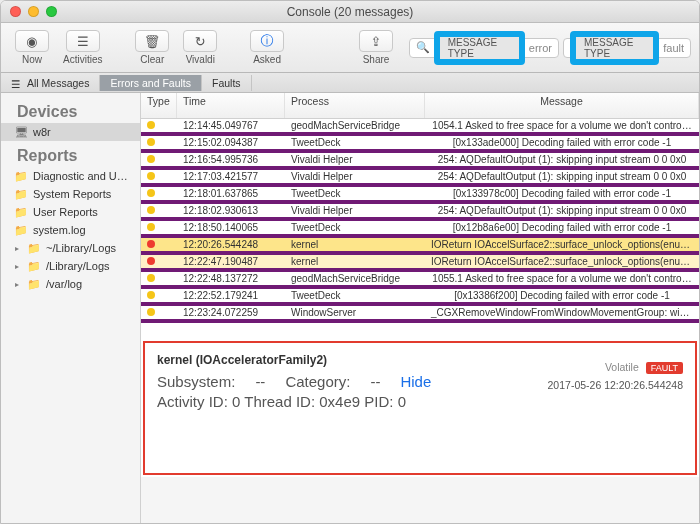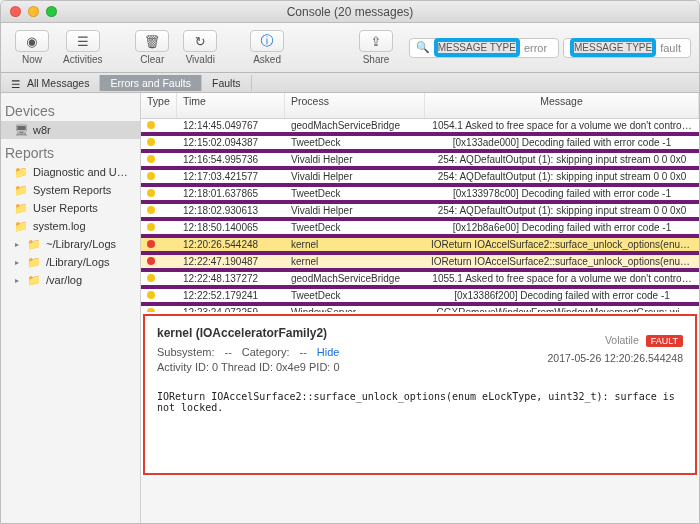--- a/index.html
+++ b/index.html
@@ -13,46 +13,46 @@
 .toolbar { height: 50px; background: linear-gradient(#f7f7f7,#e9e9e9); border-bottom: 1px solid #b8b8b8; display: flex; align-items: center; padding: 0 8px; gap: 4px; }
 .tb-group { display: flex; gap: 2px; align-items: center; }
 .tb-btn { display: flex; flex-direction: column; align-items: center; gap: 2px; padding: 2px 6px; cursor: default; }
 .tb-icon { width: 34px; height: 22px; background: linear-gradient(#fff,#f0f0f0); border: 1px solid #c9c9c9; border-radius: 4px; display: flex; align-items: center; justify-content: center; font-size: 13px; color: #555; }
 .tb-icon.blue { color: #1a6fe8; }
 .tb-label { font-size: 10px; color: #555; }
 .tb-sep { width: 14px; }
 .search-group { display: flex; align-items: center; gap: 4px; margin-left: 6px; }
 .search { height: 20px; border: 1px solid #c9c9c9; border-radius: 4px; background: #fff; padding: 0 6px; font-size: 11px; color: #888; display: flex; align-items: center; gap: 4px; }
 .search .mag { color: #888; }
-.pill { font-size: 10px; background: #e6e6e6; border: 4px solid #0ea5e9; border-radius: 4px; padding: 0 0; color: #555; }
+.pill { font-size: 10px; background: #e6e6e6; border: 6px solid #0ea5e9; border-radius: 4px; padding: 0 8px; color: #555; }
 .filterbar { height: 20px; background: linear-gradient(#e8e8e8,#dcdcdc); border-bottom: 1px solid #bcbcbc; display: flex; align-items: center; font-size: 10.5px; }
 .fb-btn { padding: 2px 10px; color: #333; border-right: 1px solid #c4c4c4; display: flex; align-items: center; gap: 4px; }
 .fb-btn.active { background: #9aa0a6; color: #fff; }
 .fb-icon { width: 12px; height: 10px; display: inline-block; }
 .body { flex: 1; display: flex; overflow: hidden; }
 .sidebar { width: 140px; background: #f4f4f4; border-right: 1px solid #d0d0d0; overflow-y: auto; padding: 4px 0; }
-.sb-section { font-size: 14px; color: #7a7a7a; font-weight: 400; padding: 6px 4px 2px; text-transform: none; }
+.sb-section { font-size: 16px; color: #7a7a7a; font-weight: 700; padding: 6px 16px 2px; text-transform: none; }
 .sb-item { padding: 3px 10px 3px 14px; font-size: 11px; color: #333; display: flex; align-items: center; gap: 5px; white-space: nowrap; overflow: hidden; text-overflow: ellipsis; }
 .sb-item.sel { background: #d7d7d7; }
 .sb-icon { width: 13px; height: 11px; display: inline-flex; align-items: center; justify-content: center; color: #6b6b6b; flex-shrink: 0; }
 .disc { font-size: 8px; color: #7d7d7d; width: 8px; display: inline-block; }
 .main { flex: 1; display: flex; flex-direction: column; overflow: hidden; }
 .thead { height: 26px; background: linear-gradient(#fdfdfd,#f0f0f0); border-bottom: 1px solid #d0d0d0; display: flex; font-size: 10.5px; color: #444; }
 .th { padding: 2px 6px; border-right: 1px solid #e2e2e2; }
 .c-type { width: 36px; } .c-time { width: 108px; } .c-proc { width: 140px; } .c-msg { flex: 1; text-align: center; }
 .rows { overflow-y: auto; flex: 1; font-family: "Menlo","Consolas",monospace; font-size: 10px; }
 .row { display: flex; height: 17px; align-items: center; border-bottom: 4px solid #701a75; white-space: nowrap; }
 .row .cell { padding: 0 6px; overflow: hidden; text-overflow: ellipsis; }
 .row.sel { background: #fde58a; }
 .row.hl { background: #fff2c8; }
 .bullet { width: 8px; height: 8px; border-radius: 50%; display: inline-block; }
 .b-y { background: #f5c518; } .b-r { background: #ee3b2f; }
 .detail { border: 2px solid #e23b2e; margin: 2px; padding: 10px 12px 60px; font-size: 11px; color: #333; position: relative; }
 .detail h3 { font-size: 12px; font-weight: 600; margin-bottom: 6px; }
-.detail .meta { font-size: 11px; color: #555; display: flex; gap: 10px; align-items: center; margin-bottom: 3px; }
+.detail .meta { font-size: 15px; color: #555; display: flex; gap: 20px; align-items: center; margin-bottom: 3px; }
 .detail .hide-link { color: #1a6fe8; }
 .detail .right { position: absolute; right: 12px; top: 18px; text-align: right; font-size: 10.5px; }
 .fault-badge { background: #e23b2e; color: #fff; font-size: 9px; padding: 1px 5px; border-radius: 2px; margin-left: 4px; }
 .vol { color: #888; font-size: 10.5px; }
 .detail .body-msg { font-family: "Menlo",monospace; font-size: 10px; margin-top: 18px; color: #222; white-space: pre-wrap; }
 .footer { height: 46px; background: #f5f5f5; }
 </style>
 </head>
 <body>
 
@@ -261,19 +261,18 @@
           <span class="hide-link">Hide</span>
         </div>
         <div class="meta">Activity ID: 0   Thread ID: 0x4e9   PID: 0</div>
         <div class="right">
           <div>
             <span class="vol">Volatile</span>
             <span class="fault-badge">FAULT</span>
           </div>
           <div style="margin-top:6px;color:#555;">2017-05-26 12:20:26.544248</div>
         </div>
-        <div class="body-msg">IOReturn IOAccelSurface2::surface_unlock_options(enum eLockType, uint32_t): surface is not locked.</div>
       </div>
 
       <div class="footer"></div>
     </div>
   </div>
 </div>
 
 </body></html>

